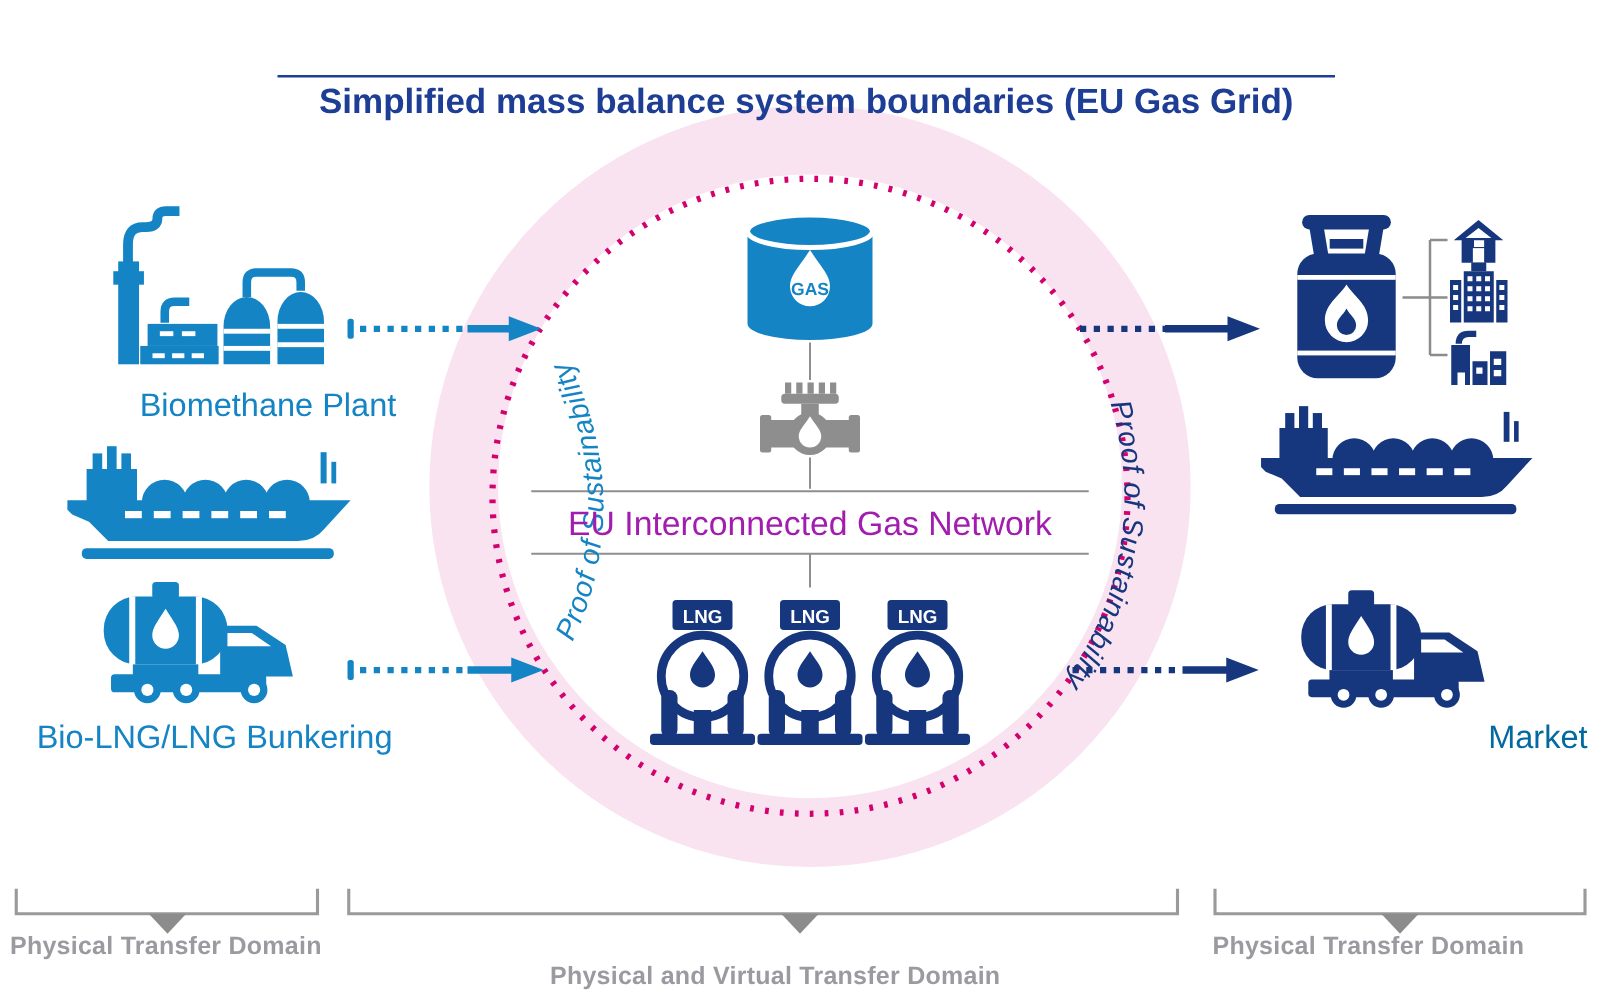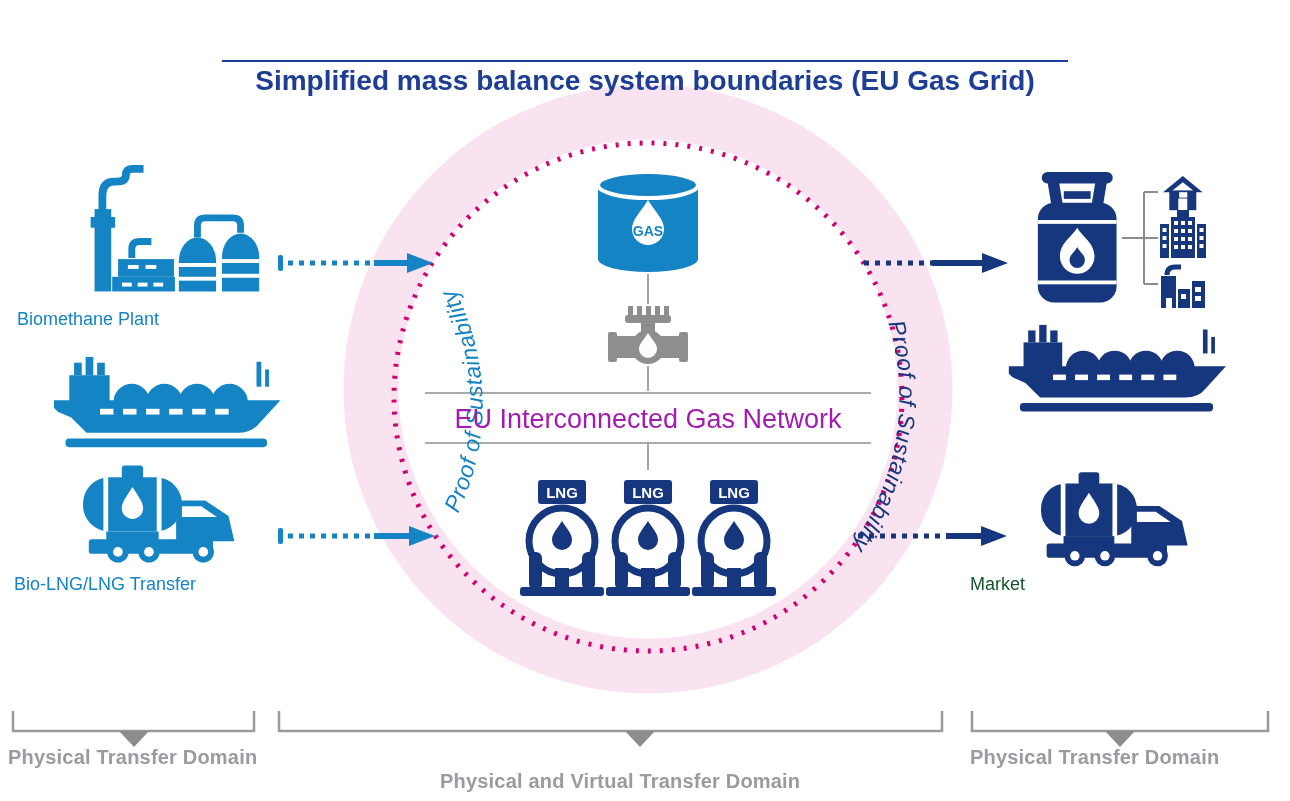--- a/index.html
+++ b/index.html
@@ -1,23 +1,23 @@
 <!DOCTYPE html>
 <html><head>
 <meta charset="utf-8">
 <style>
   html,body{margin:0;padding:0;background:#fff;}
   .stage{position:relative;width:1290px;height:801px;background:#fff;overflow:hidden;
          font-family:"Liberation Sans",sans-serif;}
   .abs{position:absolute;}
   .title{left:0;right:0;top:17px;text-align:center;font-size:28px;font-weight:bold;color:#1E3E96;margin-top:48px;}
   .title-rule{left:222px;top:60px;width:846px;height:2px;background:#1E3E96;}
-  .lbl{text-align:left;font-size:18px;}
+  .lbl{text-align:right;font-size:26px;}
   .lbl-blue{color:#1484C4;}
-  .lbl-navy{color:#14532d;}
+  .lbl-navy{color:#0369a1;}
   .net-label{left:398px;top:404px;width:500px;text-align:center;font-size:27px;font-weight:normal;color:#a21caf;}
   .foot{font-size:20px;font-weight:bold;color:#9A9AA0;text-align:left;letter-spacing:.2px;}
   svg.canvas{position:absolute;left:0;top:0;}
   svg text{font-family:"Liberation Sans",sans-serif;}
   .proof{font-size:23px;font-style:italic;letter-spacing:.5px;}
 </style>
 </head>
 <body>
 
 <div class="stage">
@@ -273,21 +273,21 @@
       <polygon points="119,731 149,731 134,747"></polygon>
       <polygon points="625,731 655,731 640,747"></polygon>
       <polygon points="1105,731 1135,731 1120,747"></polygon>
     </g>
   </svg>
 
   <div class="abs title">Simplified mass balance system boundaries (EU Gas Grid)</div>
   <div class="abs title-rule"></div>
 
   <div class="abs lbl lbl-blue" style="left:17px;top:309px;width:300px;">Biomethane Plant</div>
-  <div class="abs lbl lbl-blue" style="left:14px;top:574px;width:300px;">Bio-LNG/LNG Transfer</div>
+  <div class="abs lbl lbl-blue" style="left:14px;top:574px;width:300px;">Bio-LNG/LNG Bunkering</div>
 
   <div class="abs net-label">EU Interconnected Gas Network</div>
 
   <div class="abs lbl lbl-navy" style="left:970px;top:574px;width:300px;">Market</div>
 
   <div class="abs foot" style="left:8px;top:746px;width:252px;">Physical Transfer Domain</div>
   <div class="abs foot" style="left:440px;top:746px;width:400px;margin-top:24px;">Physical and Virtual Transfer Domain</div>
   <div class="abs foot" style="left:970px;top:746px;width:300px;">Physical Transfer Domain</div>
 </div>
 

